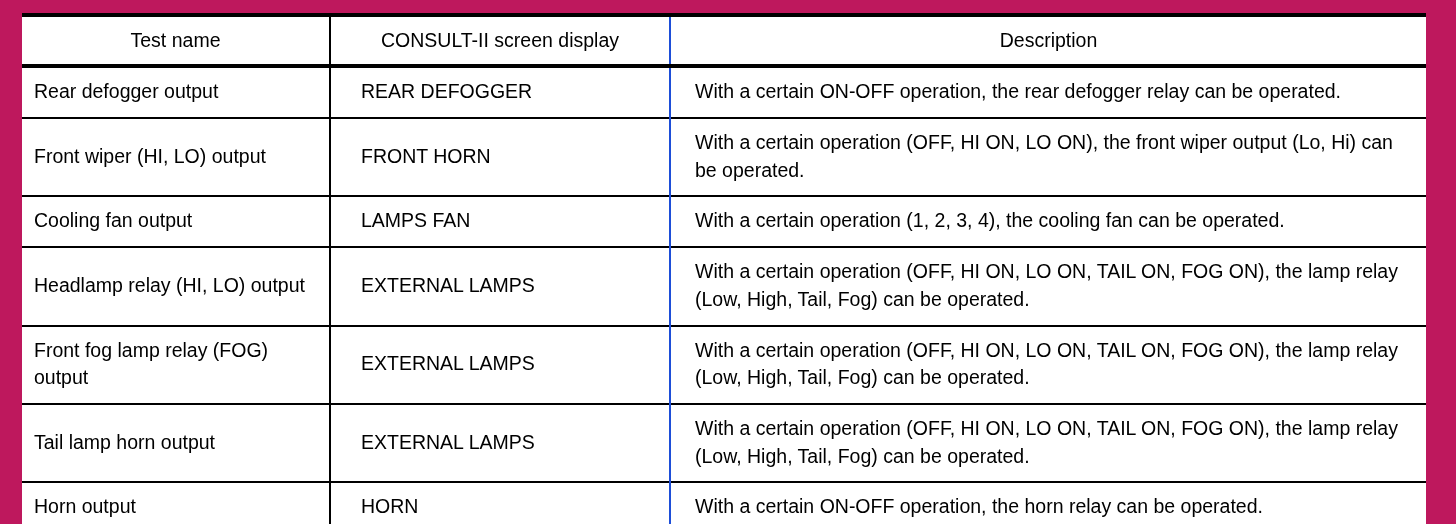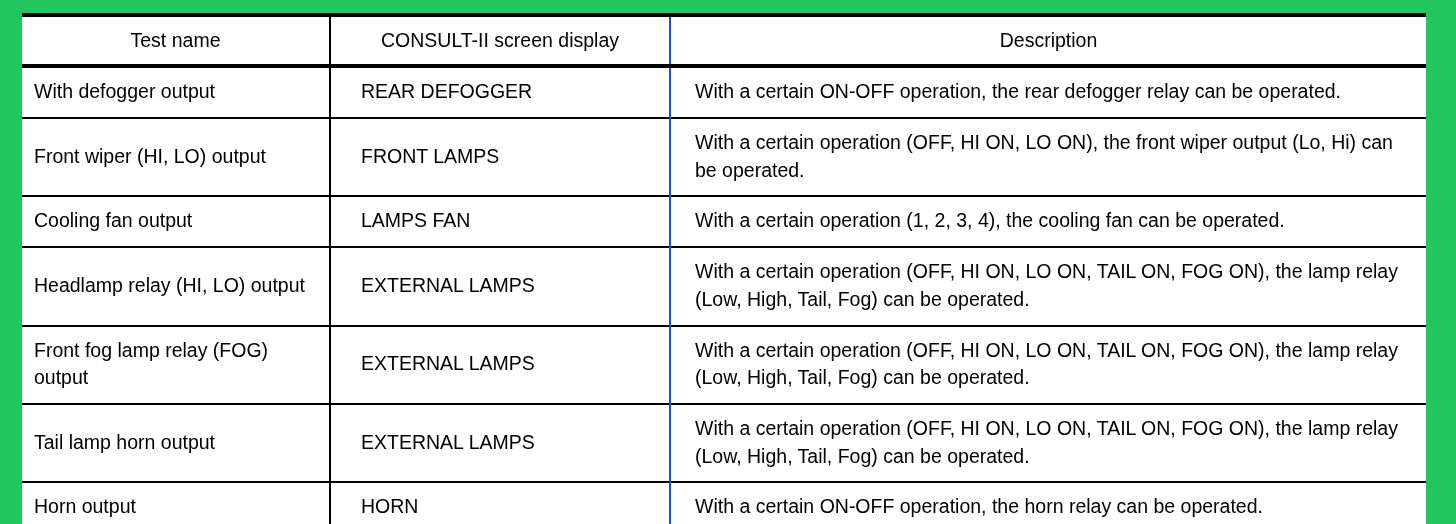--- a/index.html
+++ b/index.html
@@ -12,21 +12,21 @@
     height: 524px;
     font-family: "Liberation Sans", sans-serif;
     color: #000000;
     overflow: hidden;
   }
 
   .page {
     position: relative;
     width: 1456px;
     height: 524px;
-    background: #22c55e;
+    background: #be185d;
   }
 
   .table-wrap {
     position: absolute;
     left: 22px;
     top: 13px;
     width: 1404px;
   }
 
   table.spec-table {
@@ -86,27 +86,27 @@
       </colgroup>
       <thead>
         <tr>
           <th class="col-name">Test name</th>
           <th class="col-screen">CONSULT-II screen display</th>
           <th class="col-desc">Description</th>
         </tr>
       </thead>
       <tbody>
         <tr>
-          <td class="col-name">With defogger output</td>
+          <td class="col-name">Rear defogger output</td>
           <td class="col-screen">REAR DEFOGGER</td>
           <td class="col-desc">With a certain ON-OFF operation, the rear defogger relay can be operated.</td>
         </tr>
         <tr>
           <td class="col-name">Front wiper (HI, LO) output</td>
-          <td class="col-screen">FRONT LAMPS</td>
+          <td class="col-screen">FRONT HORN</td>
           <td class="col-desc">With a certain operation (OFF, HI ON, LO ON), the front wiper output (Lo, Hi) can be operated.</td>
         </tr>
         <tr>
           <td class="col-name">Cooling fan output</td>
           <td class="col-screen">LAMPS FAN</td>
           <td class="col-desc">With a certain operation (1, 2, 3, 4), the cooling fan can be operated.</td>
         </tr>
         <tr>
           <td class="col-name">Headlamp relay (HI, LO) output</td>
           <td class="col-screen">EXTERNAL LAMPS</td>

